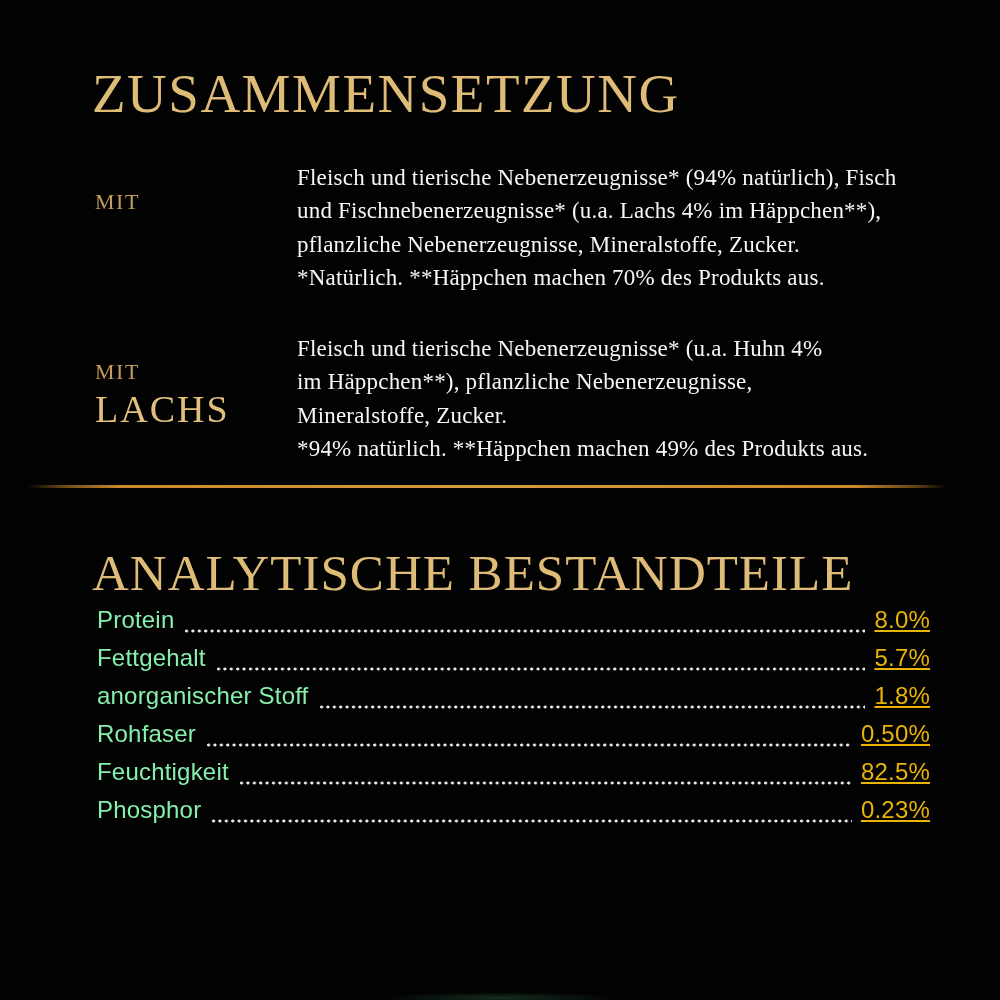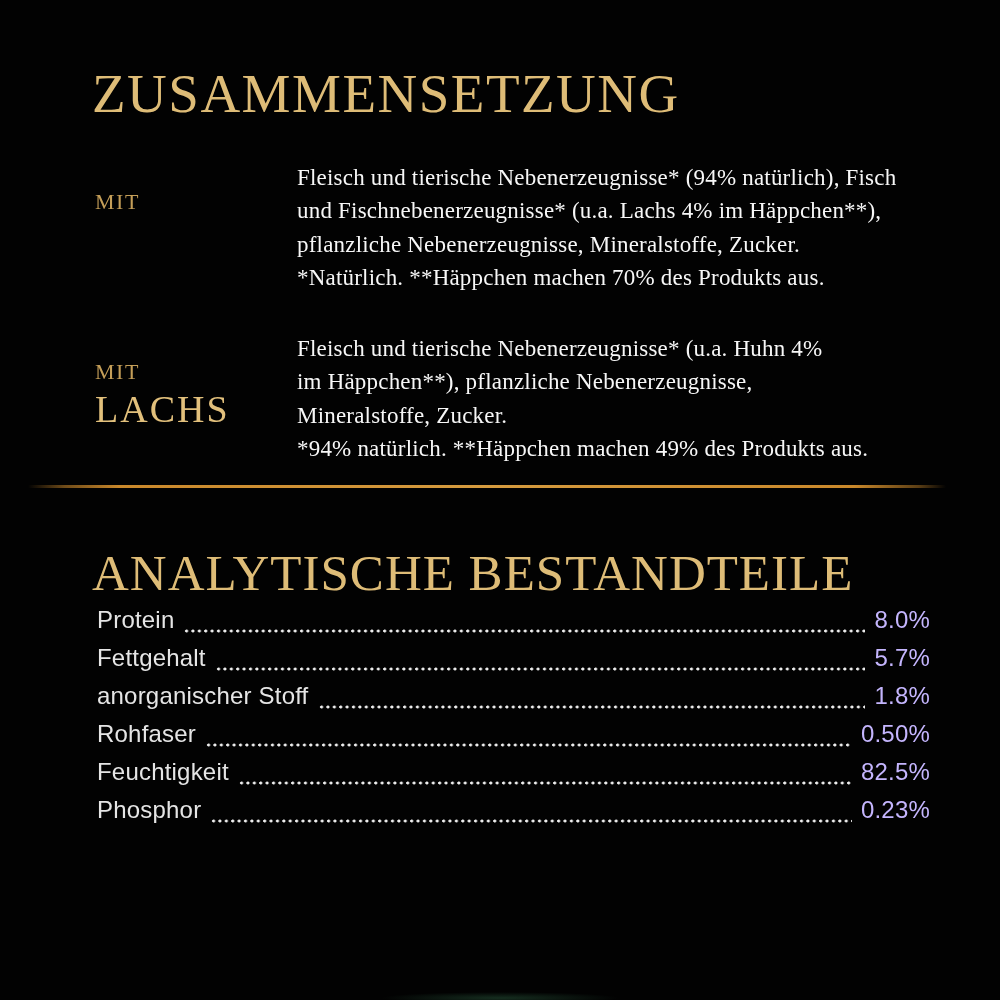--- a/index.html
+++ b/index.html
@@ -93,32 +93,32 @@
     top: 606px;
     width: 833px;
   }
   .nutrient-row {
     display: flex;
     align-items: baseline;
     height: 38px;
     font-size: 24px;
     letter-spacing: 0.2px;
   }
-  .nutrient-label { white-space: nowrap; color: #e5e5e5; }
+  .nutrient-label { white-space: nowrap; color: #86efac; }
   .leader-dots {
     flex: 1;
     height: 6px;
     margin: 0 9px 0 10px;
     align-self: center;
     transform: translateY(6px);
     background-image: radial-gradient(circle at 2.6px 3px, #efefef 1.25px, rgba(0,0,0,0) 1.8px);
     background-size: 6.4px 6px;
     background-repeat: repeat-x;
   }
-  .nutrient-value { white-space: nowrap; color: #c4b5fd; }
+  .nutrient-value { white-space: nowrap; color: #eab308; text-decoration: underline; }
 
   
   .bottom-glow {
     position: absolute;
     bottom: -4px;
     left: 50%;
     transform: translateX(-50%);
     width: 240px;
     height: 12px;
     background: radial-gradient(ellipse at center, rgba(38,82,56,0.55) 0%, rgba(38,82,56,0) 70%);

